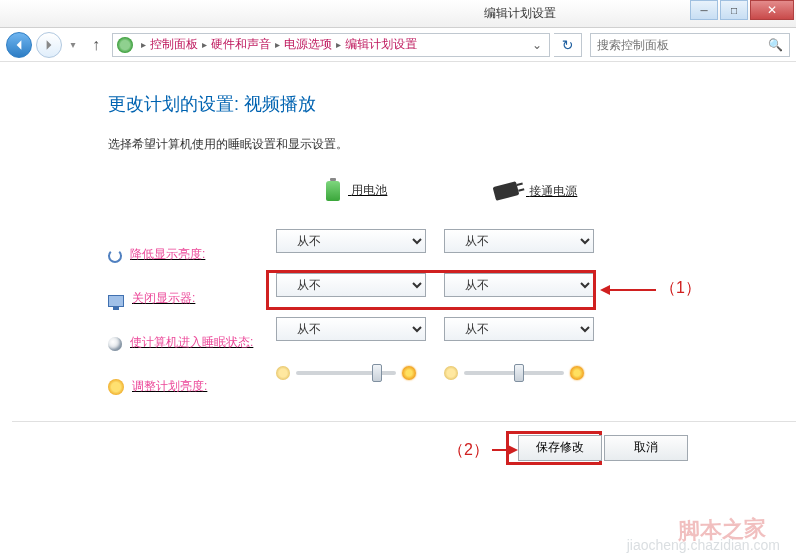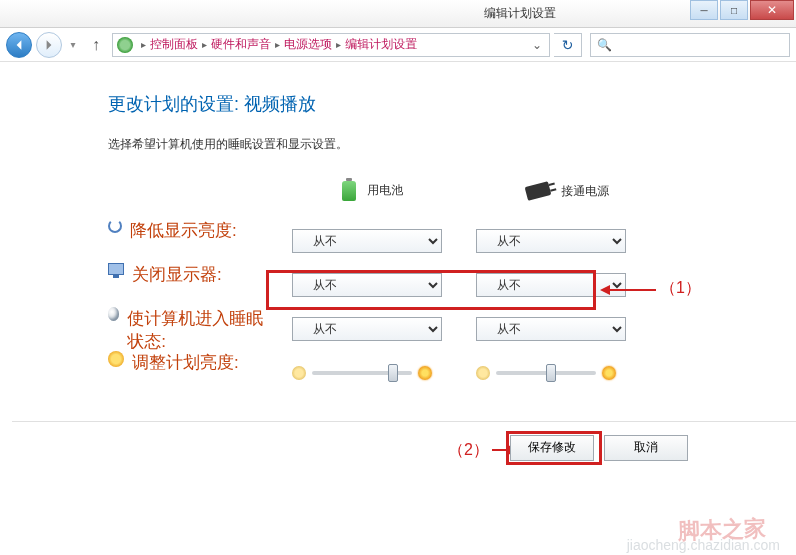--- a/index.html
+++ b/index.html
@@ -28,48 +28,48 @@
 .bc-drop { width: 16px; text-align: center; color: #666; cursor: pointer; }
 .refresh { width: 28px; height: 24px; border: 1px solid #c0c8d0; border-left: none; display: flex; align-items: center; justify-content: center; cursor: pointer; color: #2060a0; font-size: 14px; }
 .search { width: 200px; height: 24px; border: 1px solid #c0c8d0; display: flex; align-items: center; padding: 0 6px; margin-left: 4px; }
 .search input { border: none; outline: none; flex: 1; font-size: 12px; color: #888; background: transparent; }
 .search-ico { color: #2060a0; font-size: 12px; cursor: pointer; }
 
 .content { padding: 30px 40px 0 108px; }
 .heading { font-size: 18px; color: #0063b1; margin-bottom: 20px; font-weight: normal; }
 .subheading { font-size: 12px; color: #333; margin-bottom: 28px; }
 
-.grid { display: grid; grid-template-columns: 160px 160px 160px; gap: 0 24px; align-items: center; }
+.grid { display: grid; grid-template-columns: 160px 160px 160px; gap: 0 8px; align-items: center; text-decoration: underline; }
 .col-hdr { font-size: 12px; color: #333; text-align: left; padding-bottom: 18px; padding-left: 50px; }
 .battery-ico { display: inline-block; width: 14px; height: 20px; background: linear-gradient(#7ed67e,#3aa63a); border-radius: 3px 3px 2px 2px; position: relative; vertical-align: middle; margin-right: 8px; }
 .battery-ico::before { content: ""; position: absolute; top: -3px; left: 4px; width: 6px; height: 3px; background: #888; border-radius: 1px; }
 .plug-ico { display: inline-block; width: 24px; height: 14px; background: #333; border-radius: 2px; position: relative; vertical-align: middle; margin-right: 8px; transform: rotate(-15deg); }
 .plug-ico::before { content: ""; position: absolute; right: -6px; top: 3px; width: 6px; height: 2px; background: #333; box-shadow: 0 6px 0 #333; }
 
-.row-label { font-size: 17px; color: #c2410c; display: flex; align-items: flex-start; gap: 8px; height: 44px; }
+.row-label { font-size: 12px; color: #ec4899; display: flex; align-items: flex-end; gap: 8px; height: 44px; }
 .row-ico { width: 16px; height: 16px; display: inline-block; }
 .dim-ring { border: 2px solid #5080c0; border-top-color: transparent; border-radius: 50%; width: 14px; height: 14px; }
 .monitor-ico { width: 16px; height: 12px; border: 1px solid #4070b0; background: #a0c0e8; position: relative; }
 .monitor-ico::after { content: ""; position: absolute; bottom: -4px; left: 4px; width: 6px; height: 3px; background: #4070b0; }
 .moon-ico { width: 14px; height: 14px; border-radius: 50%; background: radial-gradient(circle at 35% 35%, #fff, #c0c8d0); box-shadow: inset -2px -2px 3px #8090a0; }
 .bright-ico { background: radial-gradient(circle,#ffe070 40%,#f0b030 70%); border-radius: 50%; position: relative; }
 
 select { width: 150px; height: 24px; border: 1px solid #a0a8b0; background: linear-gradient(#fff,#eef2f6); font-size: 12px; padding: 0 16px; color: #333; }
 .hl-box { position: absolute; border: 3px solid #d02020; left: 266px; top: 270px; width: 330px; height: 40px; pointer-events: none; }
 
 .slider-cell { display: flex; align-items: center; gap: 6px; }
 .slider-track { width: 100px; height: 4px; background: #d0d4d8; border-radius: 2px; position: relative; }
 .slider-thumb { position: absolute; top: -7px; width: 10px; height: 18px; background: linear-gradient(#f0f4f8,#c8d0d8); border: 1px solid #8090a0; border-radius: 2px; cursor: pointer; }
 .mini-sun { width: 14px; height: 14px; border-radius: 50%; }
 .mini-sun.low { background: radial-gradient(circle,#ffe8a0 40%,#e8c870 70%); }
 .mini-sun.high { background: radial-gradient(circle,#ffe060 30%,#f0a020 70%); box-shadow: 0 0 2px #f0a020; }
 
 .link { color: #0063b1; font-size: 12px; text-decoration: underline; cursor: pointer; margin-top: 60px; display: inline-block; }
 
-.footer { position: absolute; bottom: 82px; left: 12px; right: 0; border-top: 1px solid #e0e0e0; height: 52px; display: flex; align-items: center; justify-content: flex-end; padding-right: 108px; gap: 10px; }
+.footer { position: absolute; bottom: 82px; left: 12px; right: 0; border-top: 1px solid #e0e0e0; height: 52px; display: flex; align-items: center; justify-content: flex-end; padding-right: 108px; gap: 2px; }
 .btn { width: 84px; height: 26px; border: 1px solid #a0a8b0; background: linear-gradient(#fdfdfd,#e8ecef); font-size: 12px; cursor: pointer; }
 .btn-hl { position: absolute; border: 3px solid #d02020; right: 194px; bottom: 90px; width: 96px; height: 34px; pointer-events: none; }
 
 .anno { position: absolute; color: #d02020; font-size: 16px; pointer-events: none; }
 .arrow { stroke: #d02020; stroke-width: 2; fill: none; }
 .arrow-head { fill: #d02020; }
 
 .wm { position: absolute; color: rgba(200,0,0,0.25); font-size: 22px; font-weight: bold; transform: rotate(-2deg); pointer-events: none; }
 .wm2 { position: absolute; color: rgba(150,160,170,0.35); font-size: 14px; pointer-events: none; }
 </style>
@@ -109,20 +109,21 @@
     <span class="bc-item">硬件和声音</span>
     <span class="bc-sep">▸</span>
     <span class="bc-item">电源选项</span>
     <span class="bc-sep">▸</span>
     <span class="bc-item">编辑计划设置</span>
     <span class="bc-spacer"></span>
     <span class="bc-drop">⌄</span>
   </div>
   <div class="refresh">↻</div>
   <div class="search">
+    <input type="text" placeholder="搜索控制面板" style="">
     <span class="search-ico">🔍</span>
   </div>
 </div>
 
 <div class="content">
   <h1 class="heading">更改计划的设置: 视频播放</h1>
   <p class="subheading">选择希望计算机使用的睡眠设置和显示设置。</p>
 
   <div class="grid">
     <div></div>

